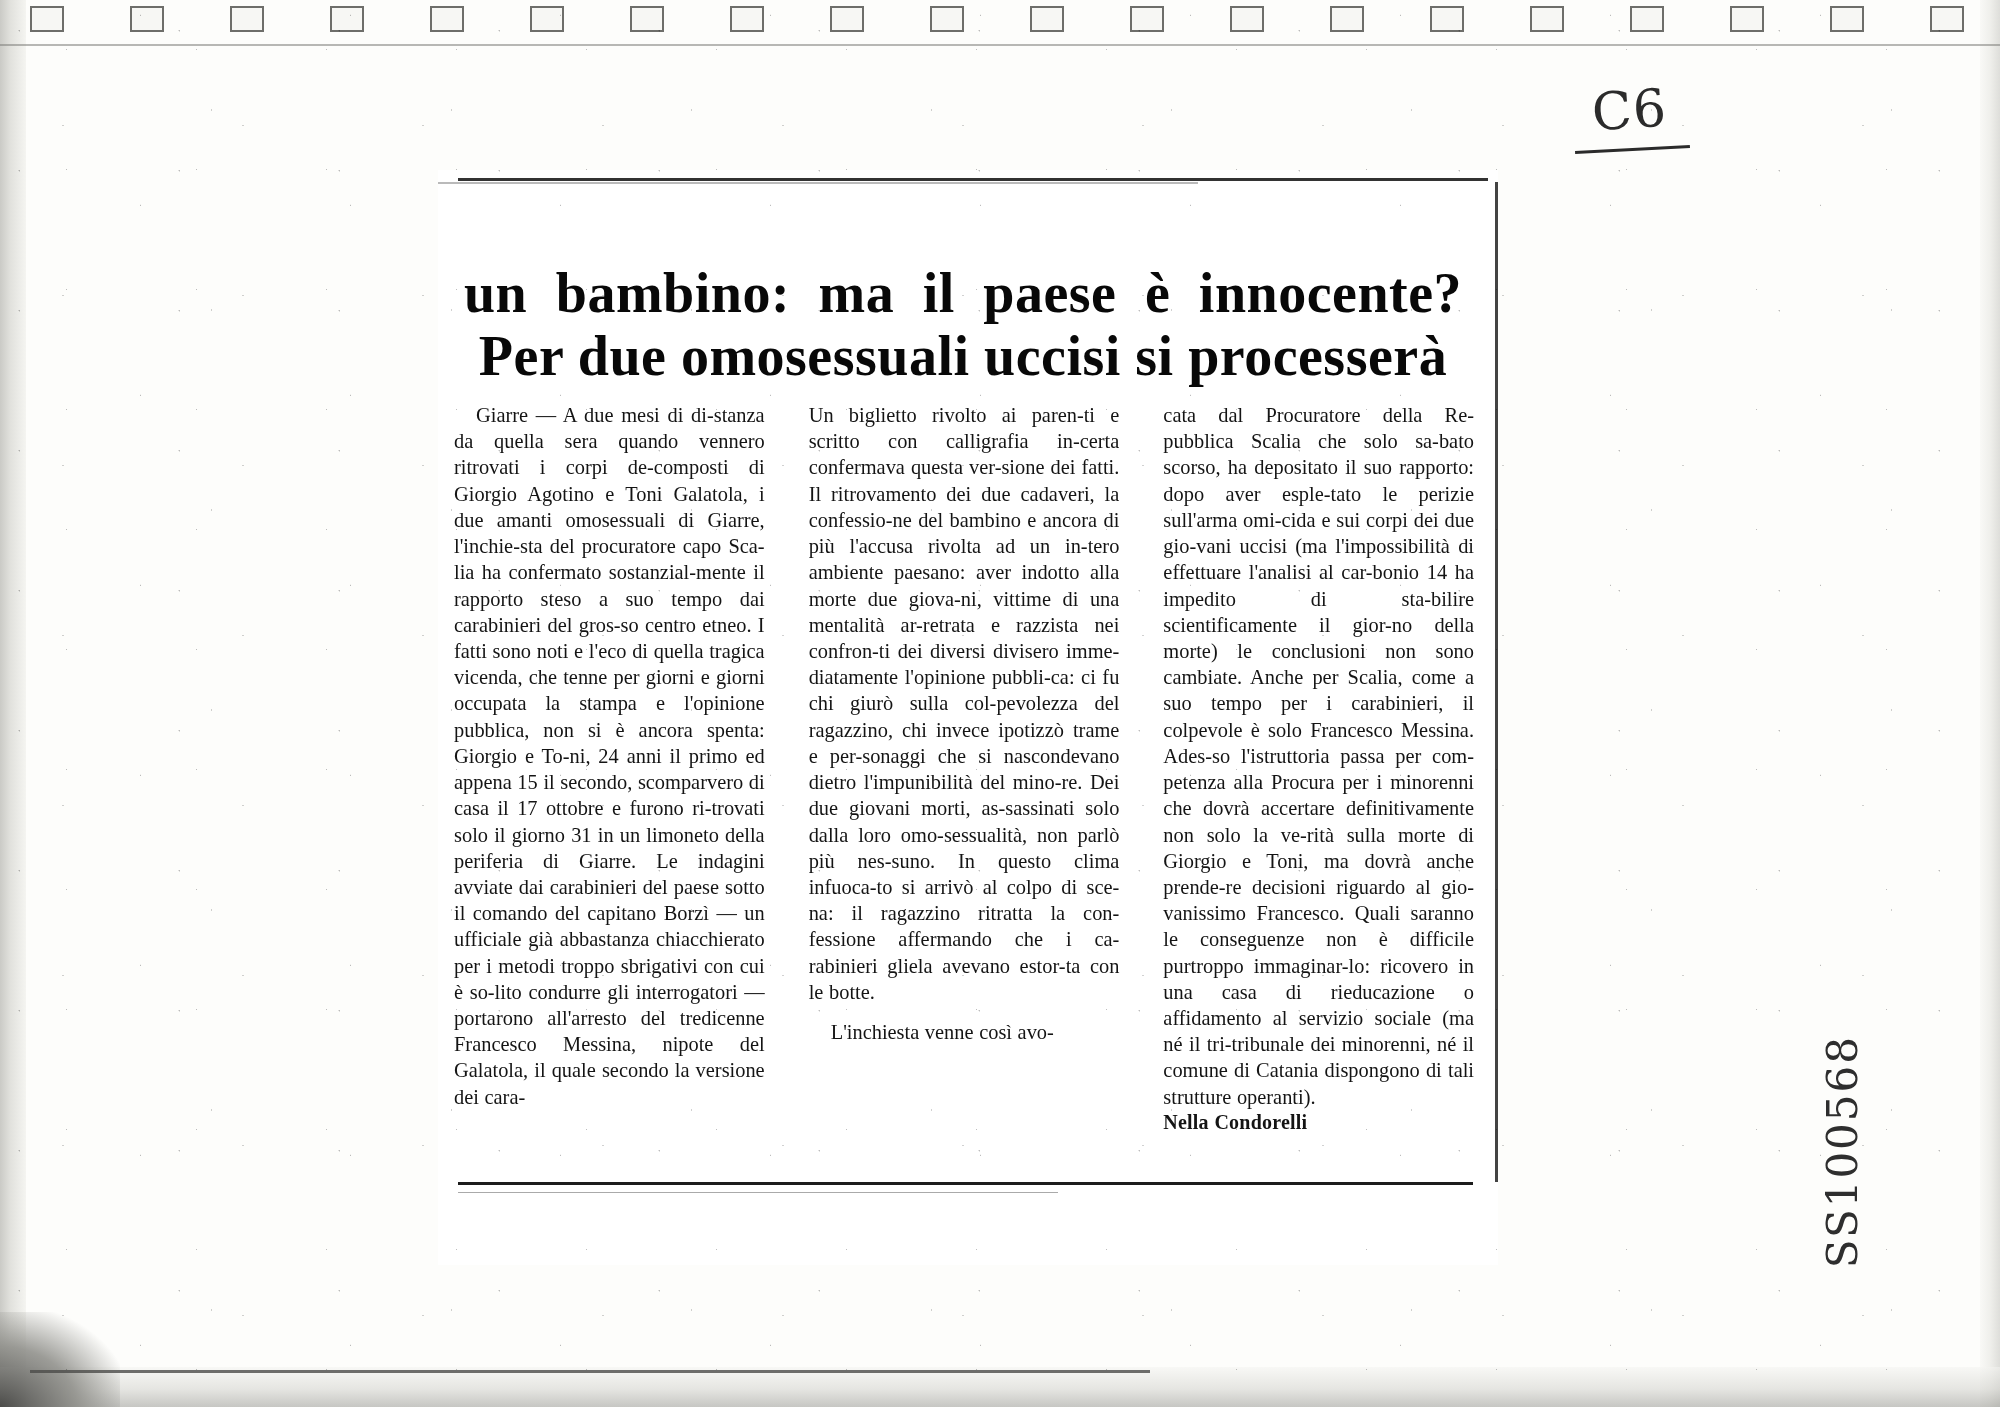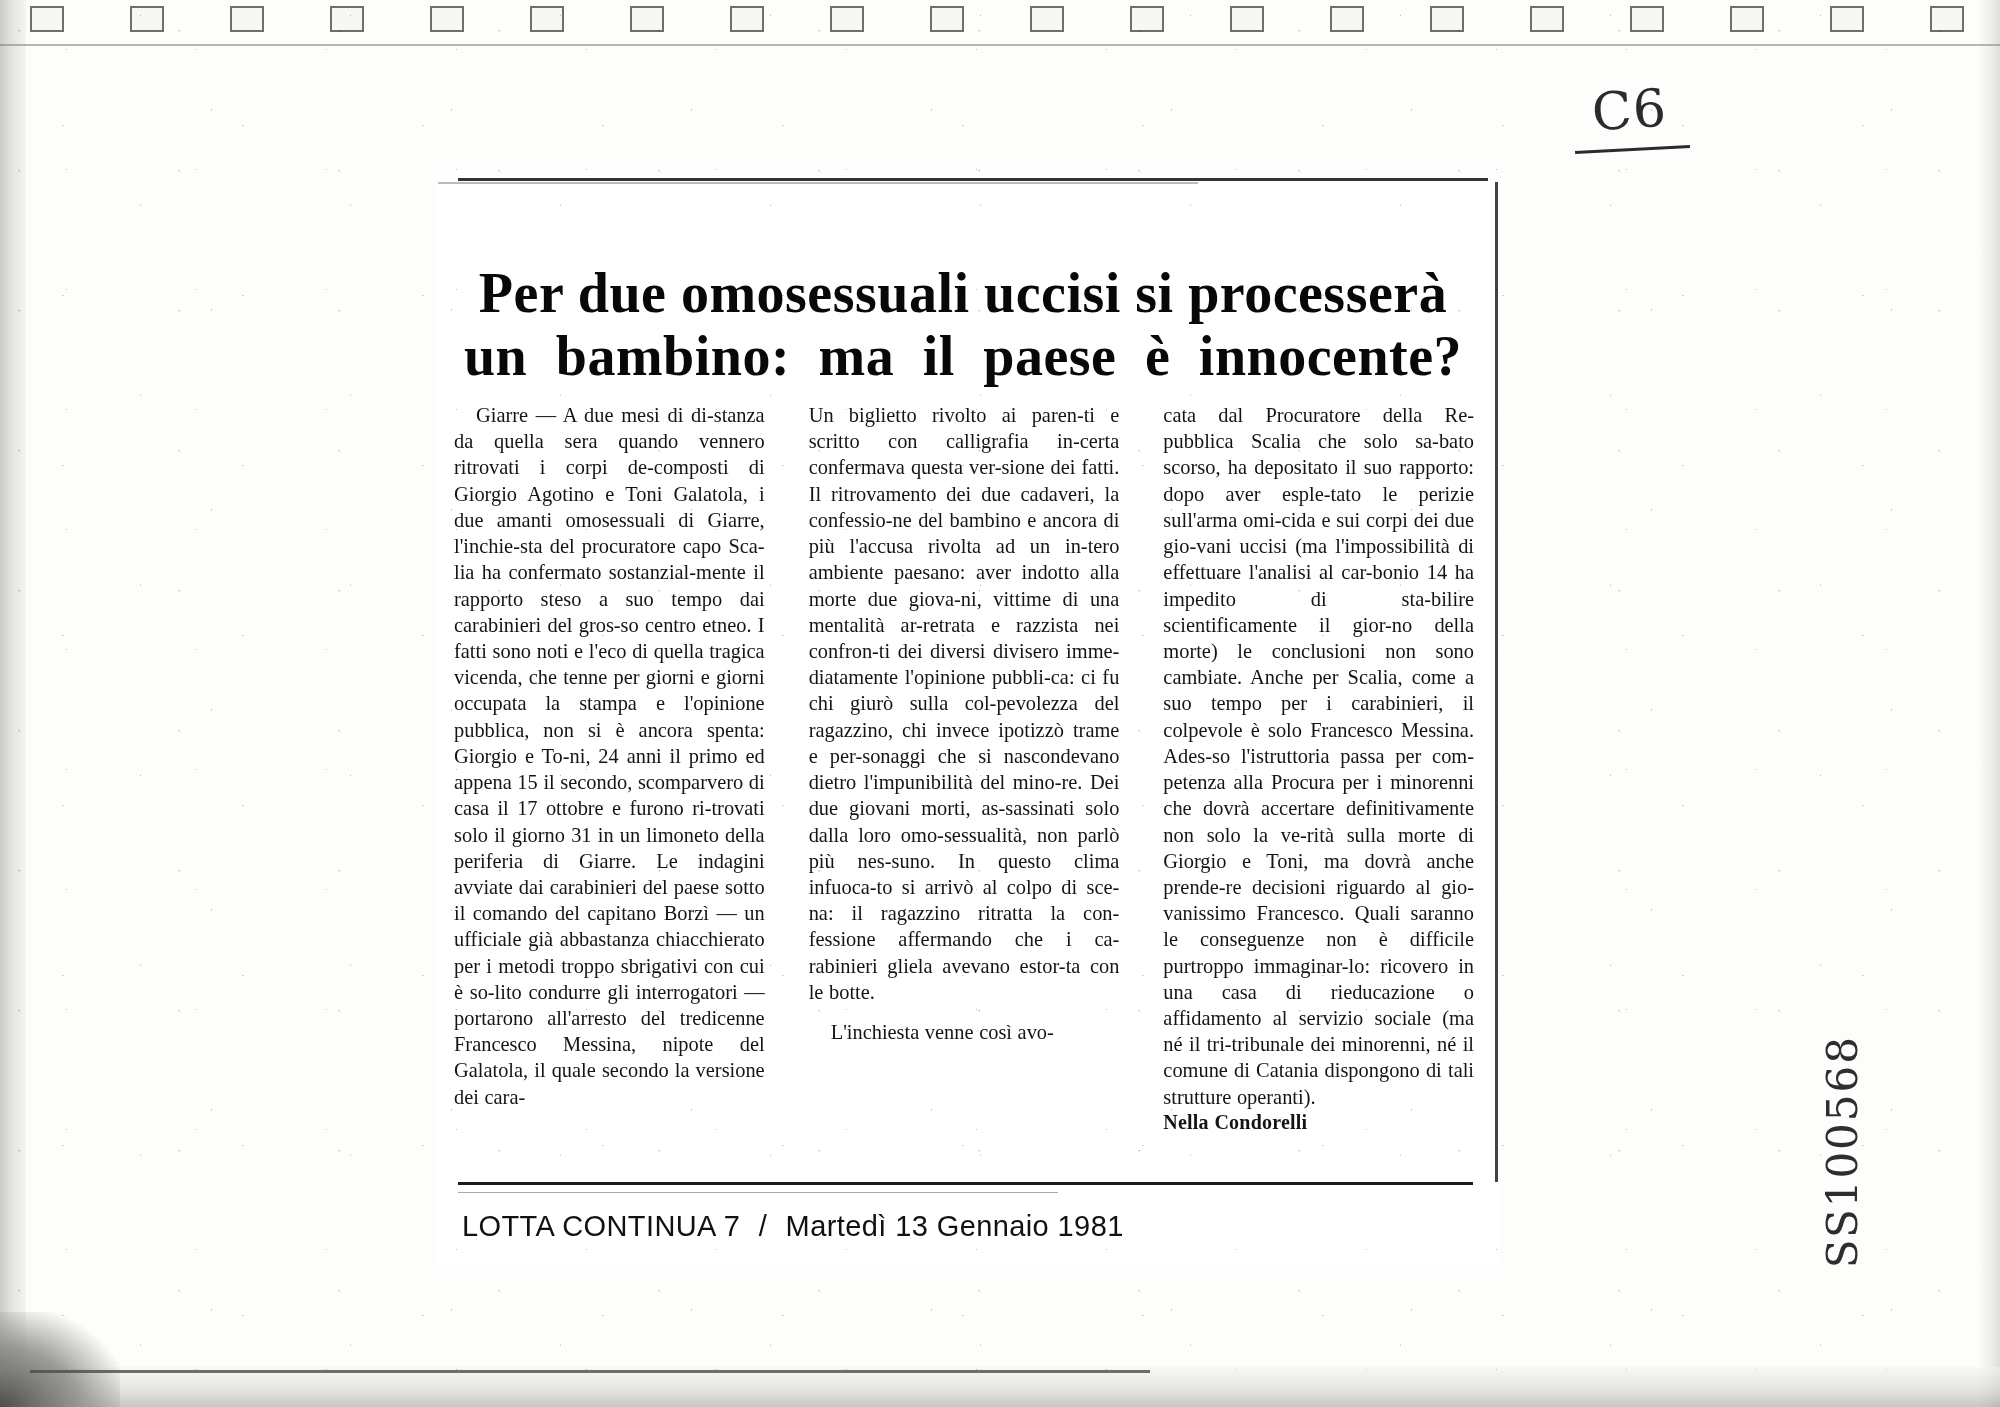--- a/index.html
+++ b/index.html
@@ -275,42 +275,37 @@
   <div class="hand-c6-underline"></div>
   <div class="hand-ss">SS100568</div>
 
   <div id="clipping">
     <div class="clip-top-rule"></div>
     <div class="clip-top-rule-faint"></div>
     <div class="clip-right-rule"></div>
 
 
     <div class="headline">
+      <span class="hl-line l2">un  bambino:  ma  il  paese  è innocente?</span>
       <span class="hl-line l1">Per due omosessuali uccisi si processerà</span>
-      <span class="hl-line l2">un  bambino:  ma  il  paese  è innocente?</span>
     </div>
 
     <div class="body-cols">
       <div class="col">
         <p class="lead">Giarre — A due mesi di di-stanza da quella sera quando vennero ritrovati i corpi de-composti di Giorgio Agotino e Toni Galatola, i due amanti omosessuali di Giarre, l'inchie-sta del procuratore capo Sca-lia ha confermato sostanzial-mente il rapporto steso a suo tempo dai carabinieri del gros-so centro etneo. I fatti sono noti e l'eco di quella tragica vicenda, che tenne per giorni e giorni occupata la stampa e l'opinione pubblica, non si è ancora spenta: Giorgio e To-ni, 24 anni il primo ed appena 15 il secondo, scomparvero di casa il 17 ottobre e furono ri-trovati solo il giorno 31 in un limoneto della periferia di Giarre. Le indagini avviate dai carabinieri del paese sotto il comando del capitano Borzì — un ufficiale già abbastanza chiacchierato per i metodi troppo sbrigativi con cui è so-lito condurre gli interrogatori — portarono all'arresto del tredicenne Francesco Messina, nipote del Galatola, il quale secondo la versione dei cara-</p>
       </div>
       <div class="col">
         <p>Un biglietto rivolto ai paren-ti e scritto con calligrafia in-certa confermava questa ver-sione dei fatti. Il ritrovamento dei due cadaveri, la confessio-ne del bambino e ancora di più l'accusa rivolta ad un in-tero ambiente paesano: aver indotto alla morte due giova-ni, vittime di una mentalità ar-retrata e razzista nei confron-ti dei diversi divisero imme-diatamente l'opinione pubbli-ca: ci fu chi giurò sulla col-pevolezza del ragazzino, chi invece ipotizzò trame e per-sonaggi che si nascondevano dietro l'impunibilità del mino-re. Dei due giovani morti, as-sassinati solo dalla loro omo-sessualità, non parlò più nes-suno. In questo clima infuoca-to si arrivò al colpo di sce-na: il ragazzino ritratta la con-fessione affermando che i ca-rabinieri gliela avevano estor-ta con le botte.</p>
         <p>L'inchiesta venne così avo-</p>
       </div>
       <div class="col">
         <p>cata dal Procuratore della Re-pubblica Scalia che solo sa-bato scorso, ha depositato il suo rapporto: dopo aver esple-tato le perizie sull'arma omi-cida e sui corpi dei due gio-vani uccisi (ma l'impossibilità di effettuare l'analisi al car-bonio 14 ha impedito di sta-bilire scientificamente il gior-no della morte) le conclusioni non sono cambiate. Anche per Scalia, come a suo tempo per i carabinieri, il colpevole è solo Francesco Messina. Ades-so l'istruttoria passa per com-petenza alla Procura per i minorenni che dovrà accertare definitivamente non solo la ve-rità sulla morte di Giorgio e Toni, ma dovrà anche prende-re decisioni riguardo al gio-vanissimo Francesco. Quali saranno le conseguenze non è difficile purtroppo immaginar-lo: ricovero in una casa di rieducazione o affidamento al servizio sociale (ma né il tri-tribunale dei minorenni, né il comune di Catania dispongono di tali strutture operanti).</p>
         <div class="byline">Nella Condorelli</div>
       </div>
     </div>
 
     <div class="footer-rule"></div>
     <div class="footer-rule-b"></div>
 
-    <div class="footer">
-      <span>LOTTA CONTINUA 7</span>
-      <span class="sep">/</span>
-      <span>Martedì 13 Gennaio 1981</span>
-    </div>
   </div>
 
   <div class="speckle"></div>
 </div>
 
 </body></html>

